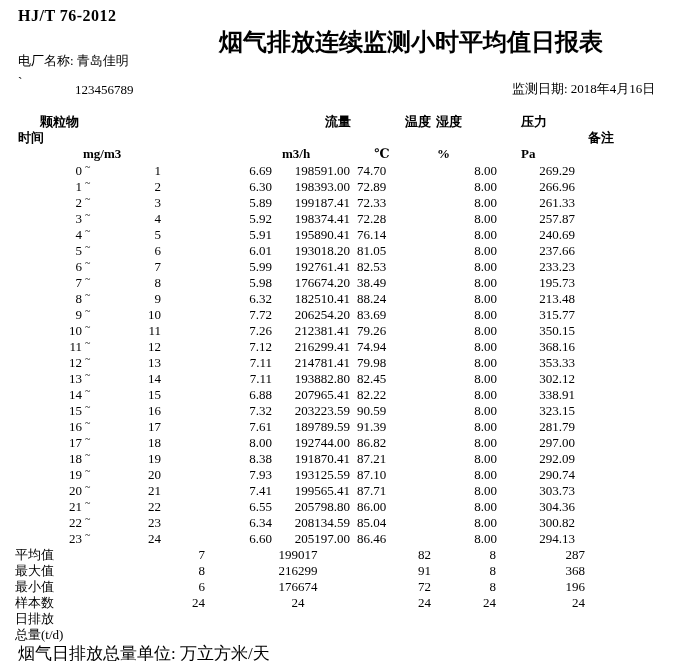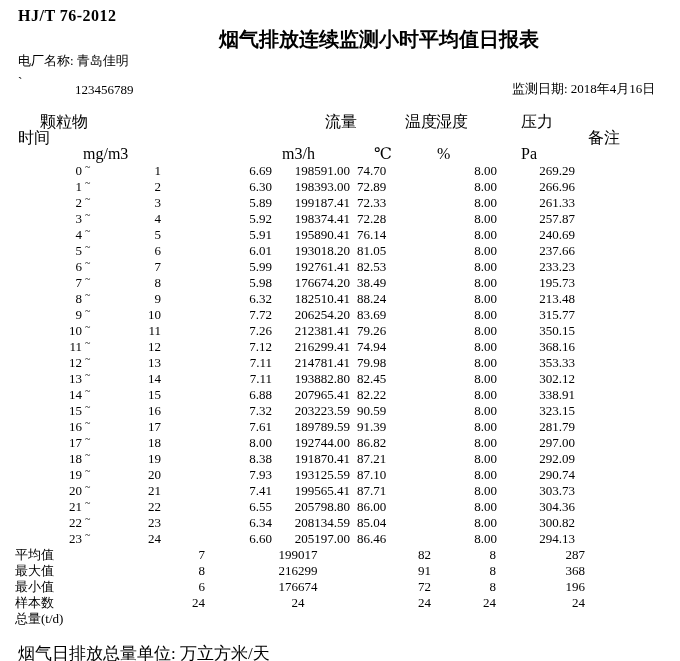--- a/index.html
+++ b/index.html
@@ -4,27 +4,27 @@
 <style>
   html,body{margin:0;padding:0;}
   body{
     width:680px;height:661px;
     background:#ffffff;color:#000000;
     font-family:"Liberation Serif","DejaVu Serif",serif;
     position:relative;overflow:hidden;
   }
   .abs{position:absolute;white-space:nowrap;}
   #standard{left:18px;top:7px;font-size:16px;font-weight:bold;letter-spacing:.5px;}
-  #title{left:219px;top:26px;font-size:20px;font-weight:bold;}
+  #title{left:219px;top:26px;font-size:24px;font-weight:bold;}
   #plant{left:18px;top:52px;font-size:13px;}
   #tick{left:18px;top:74px;font-size:13px;}
   #serial{left:75px;top:82px;font-size:13px;}
   #date{left:512px;top:80px;font-size:13px;}
 
-  .hdr{font-size:16px;line-height:16px;}
+  .hdr{font-size:13px;line-height:16px;font-weight:bold;}
   #h-pm{left:40px;top:114px;}
   #h-flow{left:325px;top:114px;}
   #h-temp{left:405px;top:114px;}
   #h-hum{left:436px;top:114px;}
   #h-press{left:521px;top:114px;}
   #h-time{left:18px;top:130px;}
   #h-note{left:588px;top:130px;}
   #u-pm{left:83px;top:146px;}
   #u-flow{left:282px;top:146px;}
   #u-temp{left:374px;top:146px;}
@@ -343,20 +343,28 @@
     </div>
     <div class="srow">
       <span class="cell s-label">样本数</span>
       <span class="cell s-pm">24</span>
       <span class="cell s-flow">24</span>
       <span class="cell s-temp">24</span>
       <span class="cell s-hum">24</span>
       <span class="cell s-press">24</span>
     </div>
     <div class="srow">
+      <span class="cell s-label">日排放</span>
+      <span class="cell s-pm"></span>
+      <span class="cell s-flow"></span>
+      <span class="cell s-temp"></span>
+      <span class="cell s-hum"></span>
+      <span class="cell s-press"></span>
+    </div>
+    <div class="srow">
       <span class="cell s-label">总量(t/d)</span>
       <span class="cell s-pm"></span>
       <span class="cell s-flow"></span>
       <span class="cell s-temp"></span>
       <span class="cell s-hum"></span>
       <span class="cell s-press"></span>
     </div>
   </div>
 
 <div id="footer-note" class="abs">烟气日排放总量单位: 万立方米/天</div>

